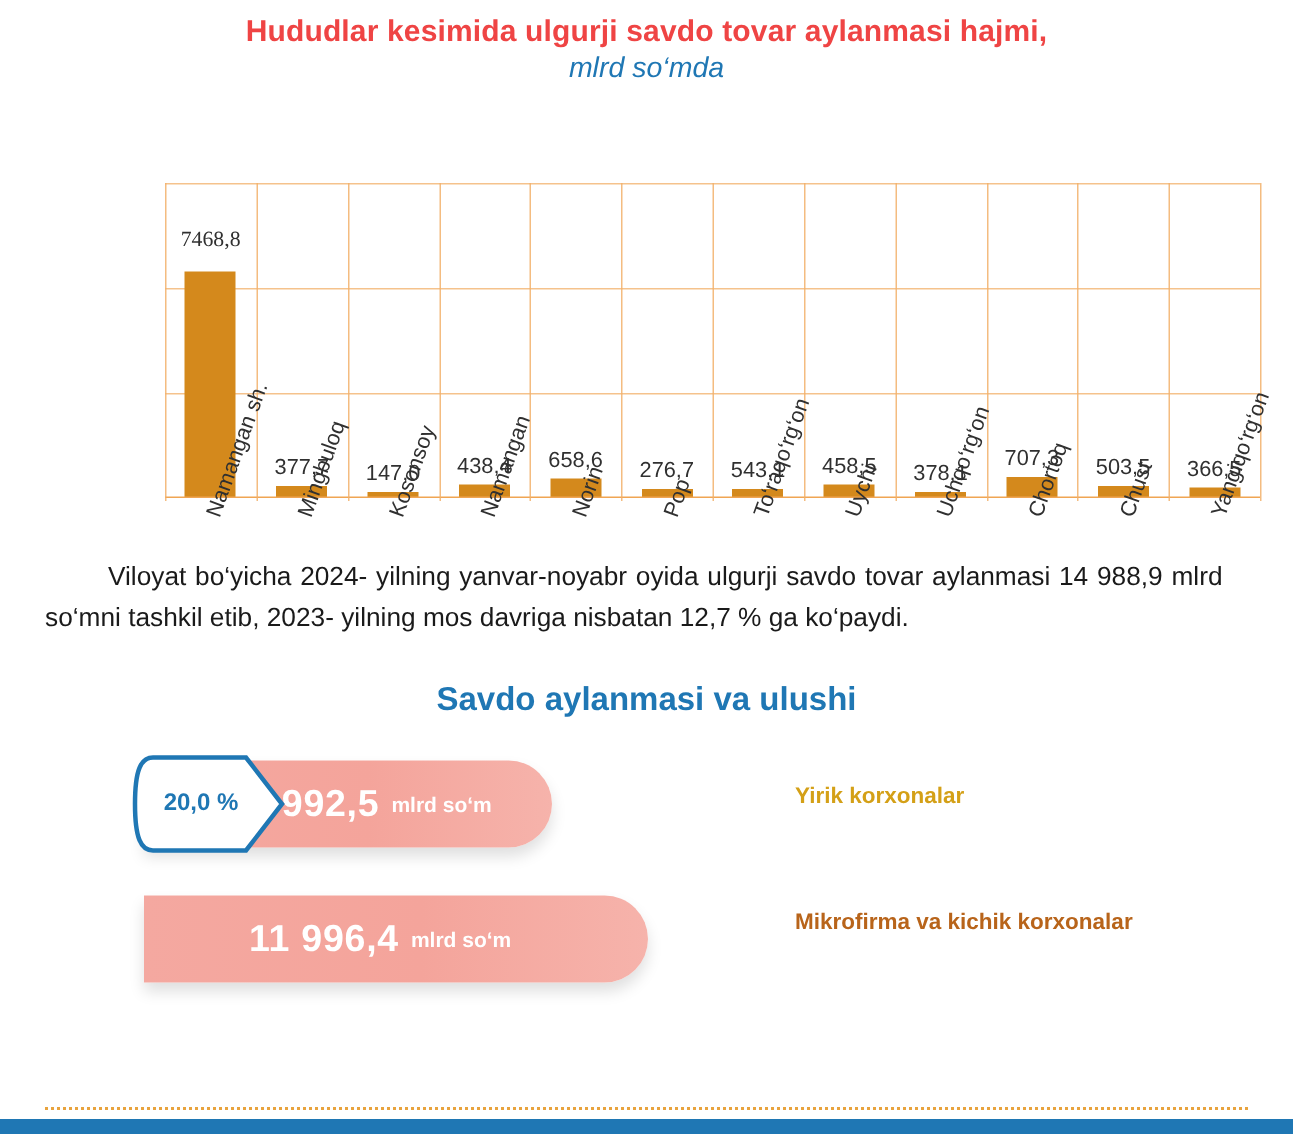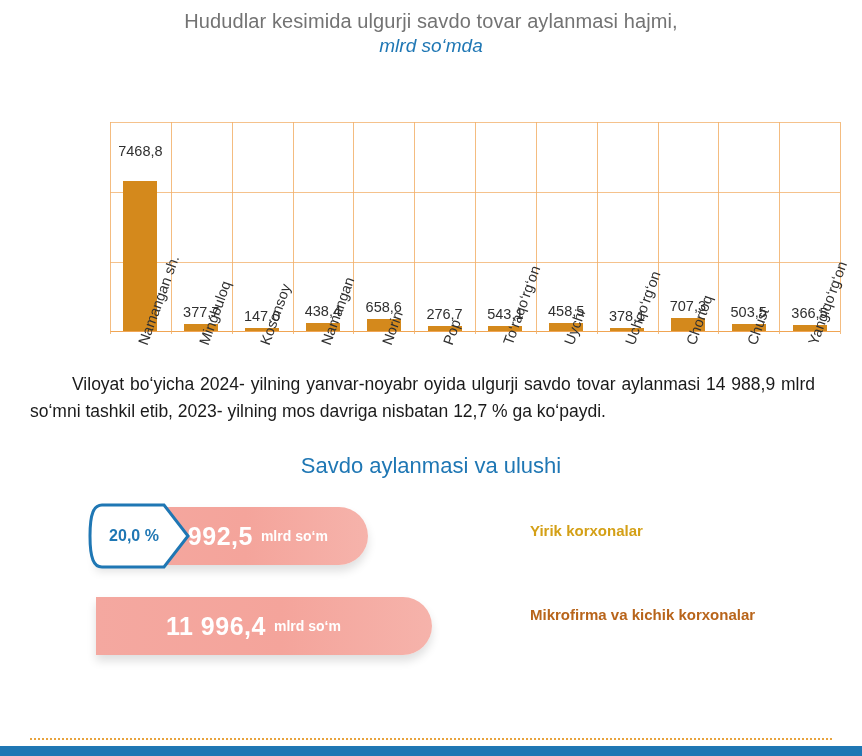--- a/index.html
+++ b/index.html
@@ -12,23 +12,23 @@
     overflow: hidden;
     position: relative;
   }
 
   
   .title-block {
     text-align: center;
     padding-top: 10px;
   }
   .title-line1 {
-    color: #737373;
+    color: #ef4444;
     font-size: 20px;
-    font-weight: normal;
+    font-weight: bold;
     letter-spacing: 0.1px;
   }
   .title-line2 {
     color: #1f77b4;
     font-size: 19px;
     font-style: italic;
     margin-top: 2px;
   }
 
   
@@ -133,21 +133,21 @@
     color: #1a1a1a;
     text-align: justify;
     text-indent: 42px;
   }
 
   
   .section-title {
     text-align: center;
     color: #1f77b4;
     font-size: 22px;
-    font-weight: normal;
+    font-weight: bold;
     margin-top: 28px;
   }
 
   
   .pills {
     margin-top: 22px;
     position: relative;
     height: 190px;
   }
   .pill-row {
@@ -234,21 +234,21 @@
 </div>
 
 <div class="chart-wrap">
   <div class="plot" id="plot">
     <div class="grid-h" style="top:0"></div>
     <div class="grid-h" style="top:70px"></div>
     <div class="grid-h" style="top:140px"></div>
     <div class="bars" id="bars">
         <div class="bar-cell">
           <div class="bar" style="height: 151.243px; background: rgb(212, 137, 28);"></div>
-          <div class="bar-label" style="bottom: 173px;">7468,8</div>
+          <div class="bar-label" style="bottom: 163px; font-family: Liberation Serif, serif;">7468,8</div>
         </div>
         <div class="bar-cell">
           <div class="bar" style="height: 7.64842px; background: rgb(212, 137, 28);"></div>
           <div class="bar-label" style="bottom: 11.6484px;">377,7</div>
         </div>
         <div class="bar-cell">
           <div class="bar" style="height: 4px; background: rgb(212, 137, 28);"></div>
           <div class="bar-label" style="bottom: 8px;">147,0</div>
         </div>
         <div class="bar-cell">

